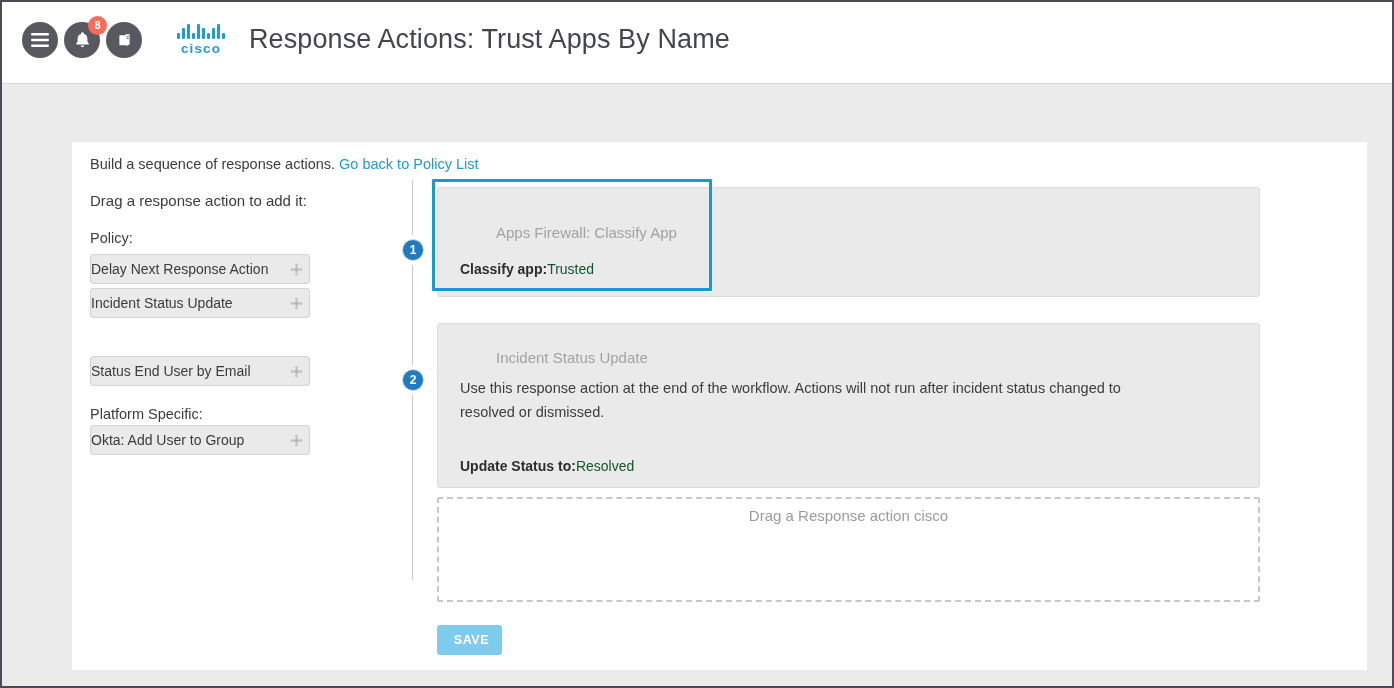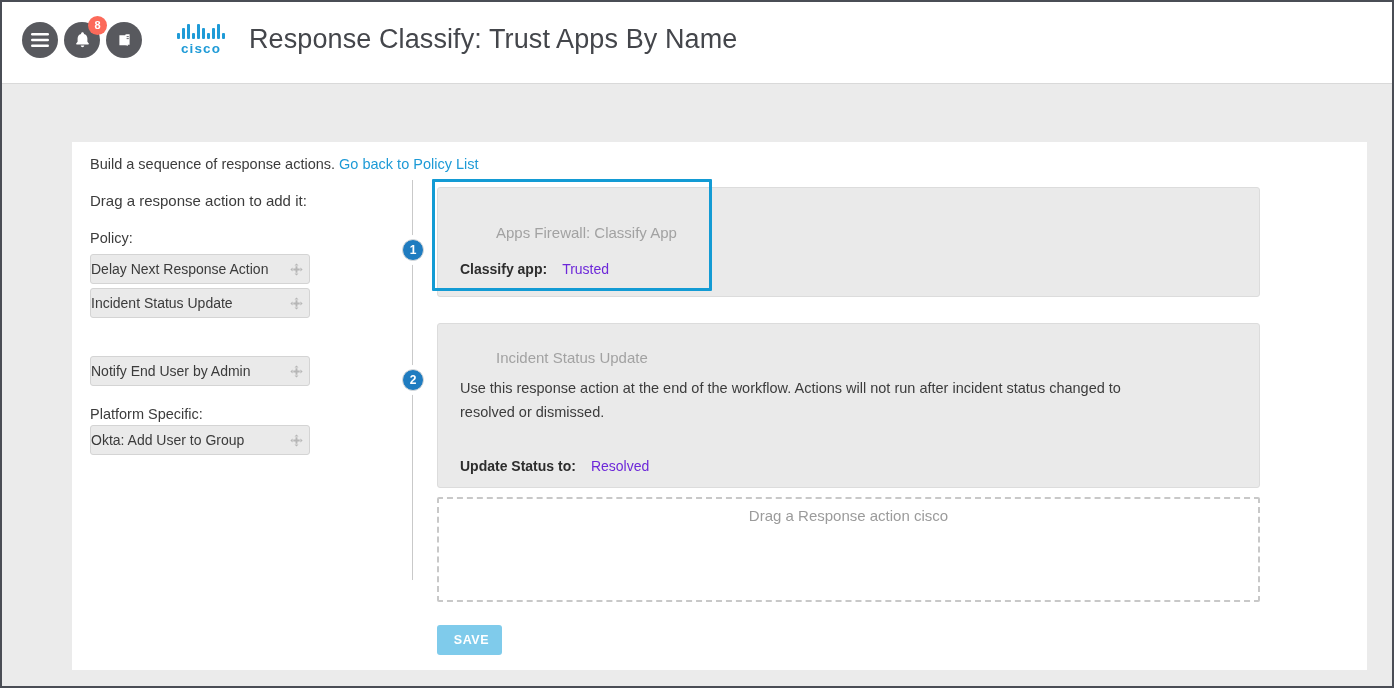--- a/index.html
+++ b/index.html
@@ -264,22 +264,22 @@
     left: 22px;
     font-size: 14px;
   }
   .card-1 .card-field { top: 73px; }
   .card-2 .card-field { top: 134px; }
   .card-field b {
     color: #2d2d2d;
     font-weight: bold;
   }
   .card-field .val {
-    color: #6d28d9;
-    margin-left: 15px;
+    color: #14532d;
+    margin-left: 0;
     font-weight: normal;
   }
 
   .highlight-box {
     position: absolute;
     left: 108px;
     top: 2px;
     width: 280px;
     height: 112px;
     border: 3px solid #139bd4;
@@ -371,21 +371,21 @@
           <i style="height:15px"></i>
           <i style="height:11px"></i>
         <i style="height:6px"></i>
           <i style="height:11px"></i>
           <i style="height:15px"></i>
         <i style="height:6px"></i>
       </div>
       <div class="cisco-word">cisco</div>
     </div>
 
-    <div class="page-title">Response Classify: Trust Apps By Name</div>
+    <div class="page-title">Response Actions: Trust Apps By Name</div>
   </div>
 
   <div class="content-panel">
 
     <div class="intro-line">
       <span>Build a sequence of response actions.</span>
       <a class="intro-link" href="#">Go back to Policy List</a>
     </div>
 
     <div class="drag-hint">Drag a response action to add it:</div>
@@ -405,21 +405,21 @@
       <span class="label">Incident Status Update</span>
       <span class="move-handle">
         <svg width="13" height="13" viewBox="0 0 13 13" aria-hidden="true">
           <path d="M6.5 0.4 L8.5 2.6 H4.5 Z M6.5 12.6 L4.5 10.4 H8.5 Z M0.4 6.5 L2.6 4.5 V8.5 Z M12.6 6.5 L10.4 8.5 V4.5 Z M5.55 3.3 h1.9 v6.4 h-1.9 Z M3.3 5.55 h6.4 v1.9 h-6.4 Z" fill="#b6b6b6"></path>
         </svg>
       </span>
     </div>
 
 
     <div class="action-item" style="top:214px">
-      <span class="label">Notify End User by Admin</span>
+      <span class="label">Status End User by Email</span>
       <span class="move-handle">
         <svg width="13" height="13" viewBox="0 0 13 13" aria-hidden="true">
           <path d="M6.5 0.4 L8.5 2.6 H4.5 Z M6.5 12.6 L4.5 10.4 H8.5 Z M0.4 6.5 L2.6 4.5 V8.5 Z M12.6 6.5 L10.4 8.5 V4.5 Z M5.55 3.3 h1.9 v6.4 h-1.9 Z M3.3 5.55 h6.4 v1.9 h-6.4 Z" fill="#b6b6b6"></path>
         </svg>
       </span>
     </div>
 
     <div class="group-label grp-platform">Platform Specific:</div>
 
     <div class="action-item" style="top:283px">

